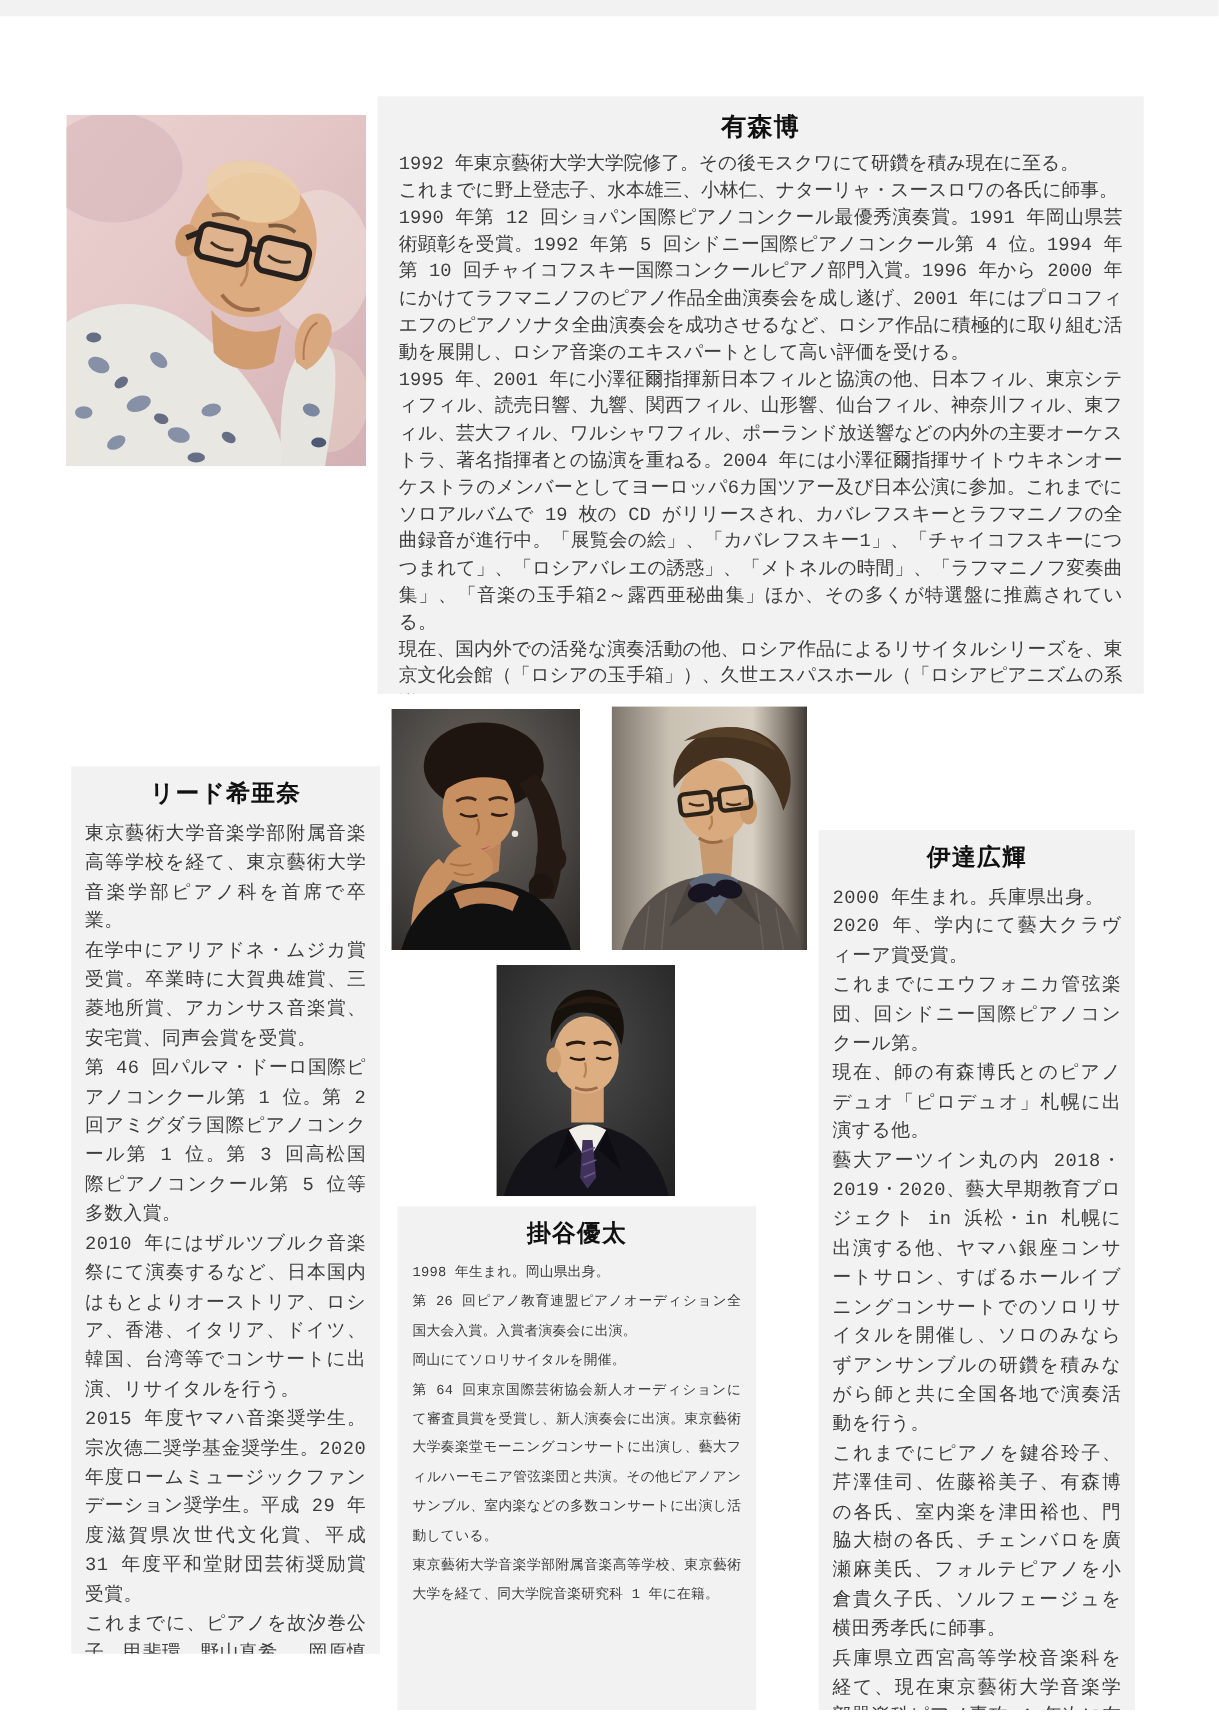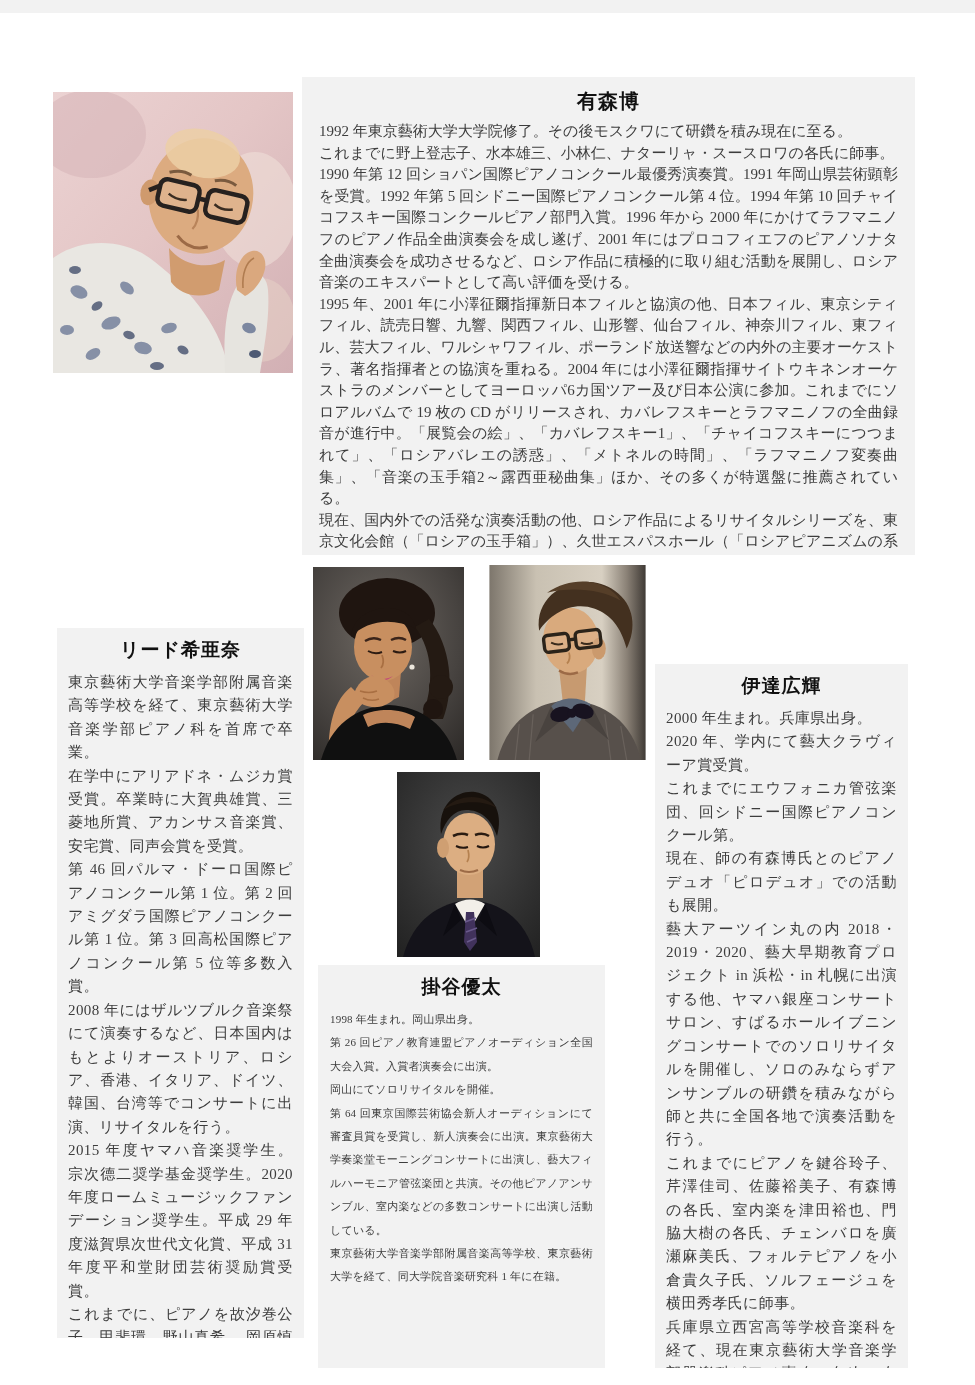--- a/index.html
+++ b/index.html
@@ -4,39 +4,39 @@
 <style>
   :root{
     --page-bg:#ffffff;
     --panel-bg:#f2f2f2;
     --text:#3d3d3d;
     --title:#111111;
   }
   html,body{margin:0;padding:0;background:#fff;}
   .page{
     position:relative;width:975px;height:1385px;background:var(--page-bg);
-    font-family:Liberation Serif, serif;color:var(--text);
+    font-family:Liberation Mono, monospace;color:var(--text);
     overflow:hidden;
   }
   .top-strip{position:absolute;left:0;top:0;width:975px;height:13px;background:var(--panel-bg);}
   .panel{
     position:absolute;background:var(--panel-bg);overflow:hidden;box-sizing:border-box;
   }
   .panel-title{
     margin:0;padding:0;text-align:center;font-weight:bold;color:var(--title);
     letter-spacing:1px;
   }
   .panel-body{color:var(--text);text-align:justify;}
   .panel-body .para{margin:0;}
   
   .panel-arimori{left:302px;top:77px;width:613px;height:478px;padding:11px 17px 0 17px;}
   .panel-arimori .panel-title{font-size:20px;margin-bottom:6px;}
   .panel-arimori .panel-body{font-size:15px;line-height:21.6px;}
   
-  .panel-reed{left:57px;top:628px;width:247px;height:710px;padding:9px 11px 0 11px;}
+  .panel-reed{left:57px;top:613px;width:247px;height:710px;padding:9px 11px 0 11px;}
   .panel-kakeya{left:318px;top:965px;width:287px;height:403px;padding:9px 12px 0 12px;}
   .panel-date{left:655px;top:664px;width:253px;height:704px;padding:9px 11px 0 11px;}
   .panel-reed .panel-title,.panel-kakeya .panel-title,.panel-date .panel-title{font-size:19px;margin-bottom:8px;}
   .panel-reed .panel-body,.panel-date .panel-body{font-size:15px;line-height:23.4px;letter-spacing:0.4px;}
   .panel-kakeya .panel-body{font-size:11px;line-height:23.4px;letter-spacing:0.2px;}
   
   .photo{position:absolute;overflow:hidden;}
   .photo svg{display:block;width:100%;height:100%;}
   .photo-arimori{left:53px;top:92px;width:240px;height:281px;}
   .photo-reed{left:313px;top:567px;width:151px;height:193px;}
@@ -245,21 +245,21 @@
       <path d="M63 98 q9 4 18 0" stroke="#9c6a46" stroke-width="2.2" fill="none"></path>
     </svg>
   </div>
 
   <section class="panel panel-reed">
     <h2 class="panel-title">リード希亜奈</h2>
     <div class="panel-body">
         <div class="para">東京藝術大学音楽学部附属音楽高等学校を経て、東京藝術大学音楽学部ピアノ科を首席で卒業。</div>
         <div class="para">在学中にアリアドネ・ムジカ賞受賞。卒業時に大賀典雄賞、三菱地所賞、アカンサス音楽賞、安宅賞、同声会賞を受賞。</div>
         <div class="para">第 46 回パルマ・ドーロ国際ピアノコンクール第 1 位。第 2 回アミグダラ国際ピアノコンクール第 1 位。第 3 回高松国際ピアノコンクール第 5 位等多数入賞。</div>
-        <div class="para">2008 年にはザルツブルク音楽祭にて演奏するなど、日本国内はもとよりオーストリア、ロシア、香港、イタリア、ドイツ、韓国、台湾等でコンサートに出演、リサイタルを行う。</div>
+        <div class="para">2010 年にはザルツブルク音楽祭にて演奏するなど、日本国内はもとよりオーストリア、ロシア、香港、イタリア、ドイツ、韓国、台湾等でコンサートに出演、リサイタルを行う。</div>
         <div class="para">2015 年度ヤマハ音楽奨学生。 宗次德二奨学基金奨学生。2020 年度ロームミュージックファンデーション奨学生。平成 29 年度滋賀県次世代文化賞、平成 31 年度平和堂財団芸術奨励賞受賞。</div>
         <div class="para">これまでに、ピアノを故汐巻公子、甲斐環、野山真希、 岡原慎也、黒田亜樹、有森博、パスクァーレ・イアンノーネの各氏に師事。バーリ “ニッコロ・ピッチンニ” 国立音楽院修士課程を満場一致の満点、賞賛付きで卒業し現在同音楽院のソリスト科に在籍中。</div>
       </div>
   </section>
 
   <section class="panel panel-kakeya">
     <h2 class="panel-title">掛谷優太</h2>
     <div class="panel-body">
         <div class="para">1998 年生まれ。岡山県出身。</div>
         <div class="para">第 26 回ピアノ教育連盟ピアノオーディション全国大会入賞。入賞者演奏会に出演。</div>
@@ -268,19 +268,19 @@
         <div class="para">東京藝術大学音楽学部附属音楽高等学校、東京藝術大学を経て、同大学院音楽研究科 1 年に在籍。</div>
       </div>
   </section>
 
   <section class="panel panel-date">
     <h2 class="panel-title">伊達広輝</h2>
     <div class="panel-body">
         <div class="para">2000 年生まれ。兵庫県出身。</div>
         <div class="para">2020 年、学内にて藝大クラヴィーア賞受賞。</div>
         <div class="para">これまでにエウフォニカ管弦楽団、回シドニー国際ピアノコンクール第。</div>
-        <div class="para">現在、師の有森博氏とのピアノデュオ「ピロデュオ」での活動も展開。</div>
+        <div class="para">現在、師の有森博氏とのピアノデュオ「ピロデュオ」札幌に出演する他。</div>
         <div class="para">藝大アーツイン丸の内 2018・2019・2020、藝大早期教育プロジェクト in 浜松・in 札幌に出演する他、ヤマハ銀座コンサートサロン、すばるホールイブニングコンサートでのソロリサイタルを開催し、ソロのみならずアンサンブルの研鑽を積みながら師と共に全国各地で演奏活動を行う。</div>
         <div class="para">これまでにピアノを鍵谷玲子、芹澤佳司、佐藤裕美子、有森博の各氏、室内楽を津田裕也、門脇大樹の各氏、チェンバロを廣瀬麻美氏、フォルテピアノを小倉貴久子氏、ソルフェージュを横田秀孝氏に師事。</div>
         <div class="para">兵庫県立西宮高等学校音楽科を経て、現在東京藝術大学音楽学部器楽科ピアノ専攻 4 年次に在籍中。</div>
       </div>
   </section>
 </div>
 
 </body></html>

